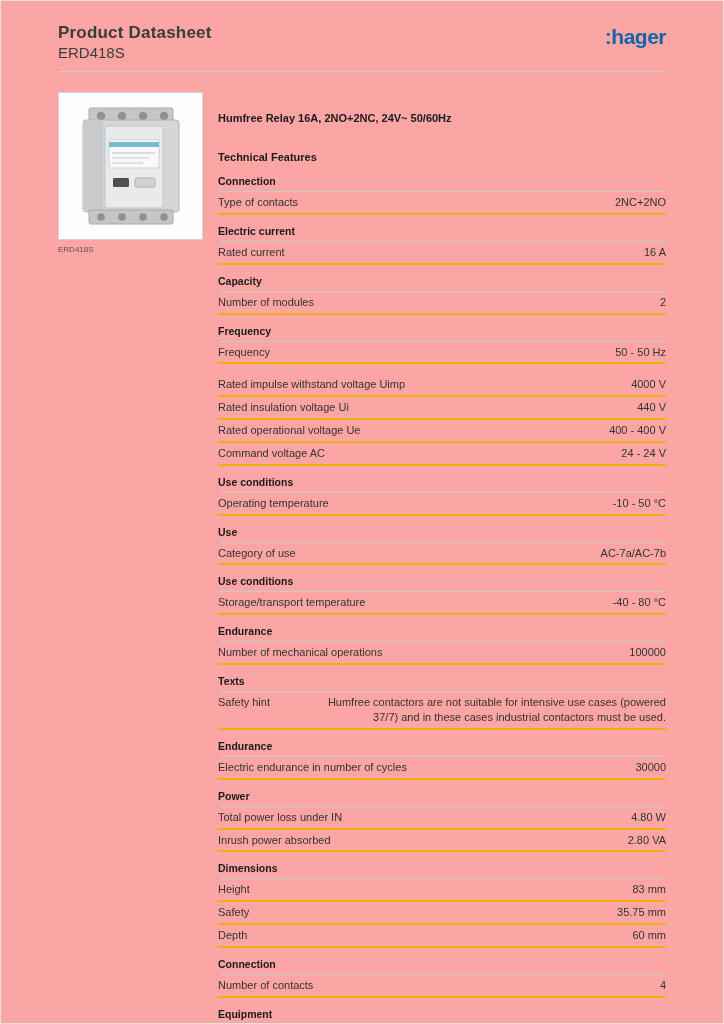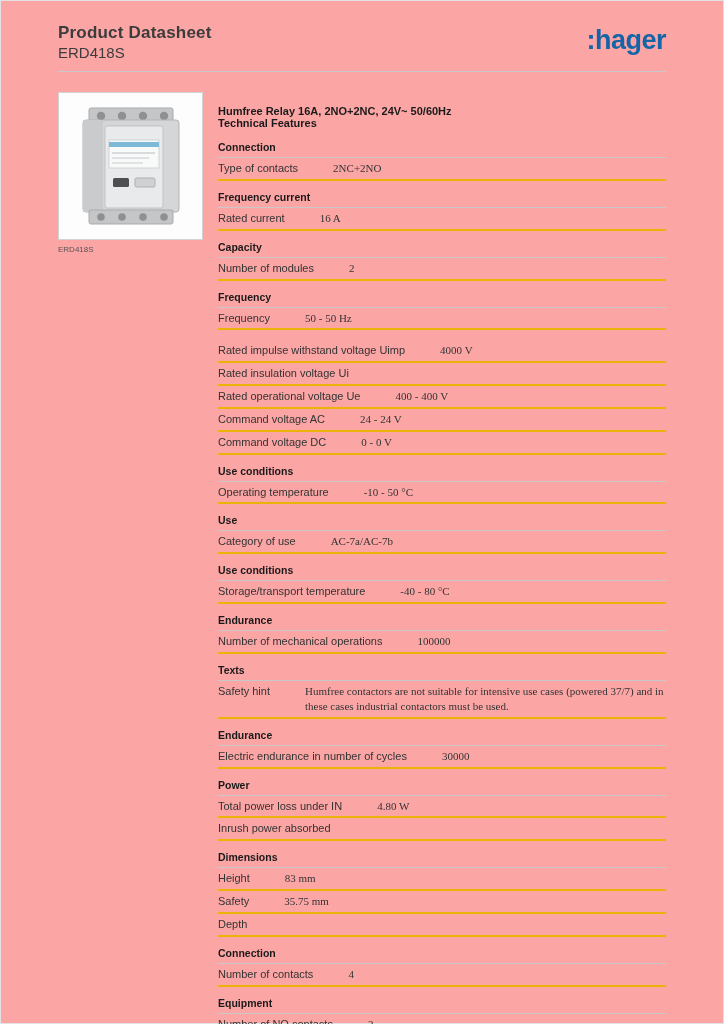--- a/index.html
+++ b/index.html
@@ -29,21 +29,21 @@
     font-weight: bold;
     color: #3c3c3c;
     letter-spacing: 0.2px;
   }
   .header .subtitle {
     font-size: 15px;
     color: #3c3c3c;
     margin-top: 1px;
   }
   .logo {
-    font-size: 27px;
+    font-size: 21px;
     font-weight: bold;
     color: #1464a8;
     letter-spacing: -0.5px;
     line-height: 1.3;
   }
   .header-rule {
     border-top: 1px solid #c9c9c9;
     margin: 10px 57px 0 57px;
   }
 
@@ -68,26 +68,27 @@
     font-size: 8px;
     color: #555;
     margin-top: 5px;
   }
   .right-col { flex: 1; min-width: 0; }
 
   .product-title {
     font-size: 11px;
     font-weight: bold;
     color: #1a1a1a;
-    margin-top: 13px;
+    margin-top: 20px;
   }
   .features-heading {
     font-size: 11px;
     font-weight: bold;
     color: #1a1a1a;
+    margin-top: 27px;
     margin-bottom: 12px;
   }
 
   .spec-section { margin-top: 10px; }
   .spec-section:first-child { margin-top: 0; }
   .section-heading {
     font-size: 10.5px;
     font-weight: bold;
     color: #1a1a1a;
     padding-bottom: 4px;
@@ -98,24 +99,24 @@
     justify-content: space-between;
     align-items: flex-start;
     font-size: 11px;
     color: #333;
     padding: 3px 0 3px 0;
     border-bottom: 2px solid #eab308;
     line-height: 1.35;
   }
   .spec-label { white-space: nowrap; }
   .spec-value {
+    text-align: right;
     flex: 1;
     margin-left: 35px;
     color: #333;
-    font-family: Liberation Serif, serif;
   }
 </style>
 </head>
 <body>
 
 <div class="page">
 
   <header class="header">
     <div class="header-left">
       <h1>Product Datasheet</h1>
@@ -166,21 +167,21 @@
       <div class="features-heading">Technical Features</div>
       <div id="spec-sections">
           <section class="spec-section">
             <div class="section-heading">Connection</div>
             <div class="spec-row">
               <span class="spec-label">Type of contacts</span>
               <span class="spec-value">2NC+2NO</span>
             </div>
           </section>
           <section class="spec-section">
-            <div class="section-heading">Frequency current</div>
+            <div class="section-heading">Electric current</div>
             <div class="spec-row">
               <span class="spec-label">Rated current</span>
               <span class="spec-value">16 A</span>
             </div>
           </section>
           <section class="spec-section">
             <div class="section-heading">Capacity</div>
             <div class="spec-row">
               <span class="spec-label">Number of modules</span>
               <span class="spec-value">2</span>
@@ -193,33 +194,30 @@
               <span class="spec-value">50 - 50 Hz</span>
             </div>
           </section>
           <section class="spec-section">
             <div class="spec-row">
               <span class="spec-label">Rated impulse withstand voltage Uimp</span>
               <span class="spec-value">4000 V</span>
             </div>
             <div class="spec-row">
               <span class="spec-label">Rated insulation voltage Ui</span>
+              <span class="spec-value">440 V</span>
             </div>
             <div class="spec-row">
               <span class="spec-label">Rated operational voltage Ue</span>
               <span class="spec-value">400 - 400 V</span>
             </div>
             <div class="spec-row">
               <span class="spec-label">Command voltage AC</span>
               <span class="spec-value">24 - 24 V</span>
             </div>
-            <div class="spec-row">
-              <span class="spec-label">Command voltage DC</span>
-              <span class="spec-value">0 - 0 V</span>
-            </div>
           </section>
           <section class="spec-section">
             <div class="section-heading">Use conditions</div>
             <div class="spec-row">
               <span class="spec-label">Operating temperature</span>
               <span class="spec-value">-10 - 50 °C</span>
             </div>
           </section>
           <section class="spec-section">
             <div class="section-heading">Use</div>
@@ -257,34 +255,36 @@
             </div>
           </section>
           <section class="spec-section">
             <div class="section-heading">Power</div>
             <div class="spec-row">
               <span class="spec-label">Total power loss under IN</span>
               <span class="spec-value">4.80 W</span>
             </div>
             <div class="spec-row">
               <span class="spec-label">Inrush power absorbed</span>
+              <span class="spec-value">2.80 VA</span>
             </div>
           </section>
           <section class="spec-section">
             <div class="section-heading">Dimensions</div>
             <div class="spec-row">
               <span class="spec-label">Height</span>
               <span class="spec-value">83 mm</span>
             </div>
             <div class="spec-row">
               <span class="spec-label">Safety</span>
               <span class="spec-value">35.75 mm</span>
             </div>
             <div class="spec-row">
               <span class="spec-label">Depth</span>
+              <span class="spec-value">60 mm</span>
             </div>
           </section>
           <section class="spec-section">
             <div class="section-heading">Connection</div>
             <div class="spec-row">
               <span class="spec-label">Number of contacts</span>
               <span class="spec-value">4</span>
             </div>
           </section>
           <section class="spec-section">

